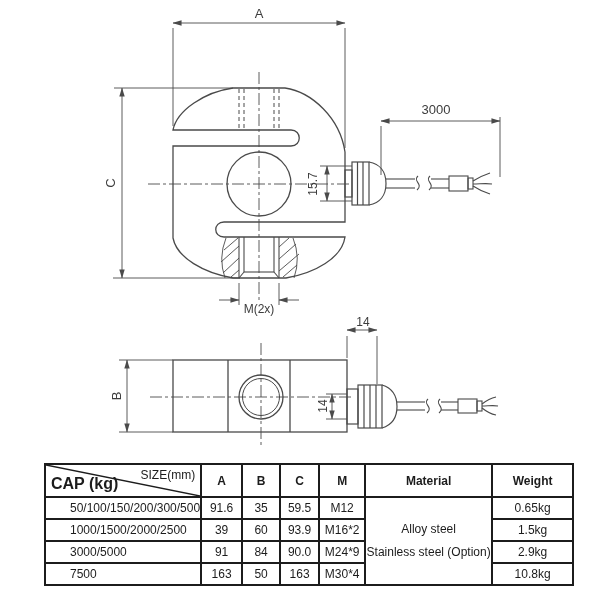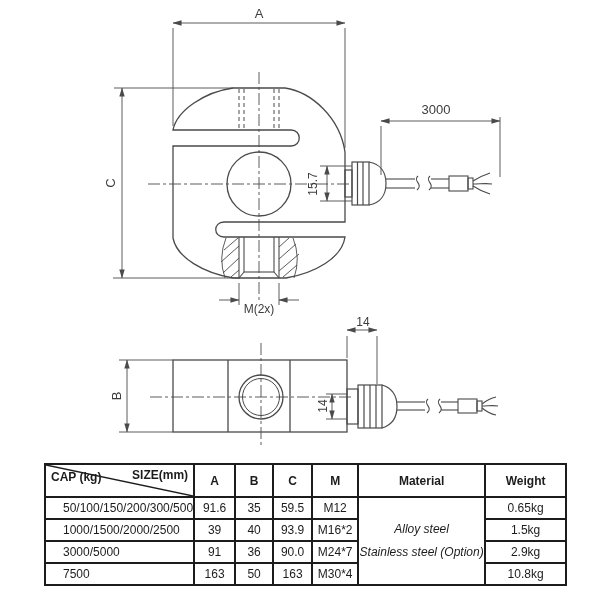--- a/index.html
+++ b/index.html
@@ -7,27 +7,27 @@
          font-family:"Liberation Sans",sans-serif;}
   #drawing{position:absolute;left:0;top:0;}
   svg text{fill:#3c3c3c;font-family:"Liberation Sans",sans-serif;}
   .dimtxt{font-size:12px;}
   .dimtxt-lg{font-size:13px;}
 
   table.spec{position:absolute;left:44px;top:463px;border-collapse:collapse;table-layout:fixed;
              color:#1c1c1c;}
   table.spec td{border:2px solid #1c1c1c;padding:0;font-size:12px;text-align:center;
                 overflow:hidden;background:#fff;}
-  table.spec td.capcol{text-align:left;padding-left:17px;}
+  table.spec td.capcol{text-align:left;padding-left:24px;}
   table.spec td.hdr{font-weight:bold;}
   td.diag{position:relative;}
-  td.diag .size-lbl{position:absolute;top:3px;right:5px;font-weight:bold;font-size:12px;margin-left:32px;}
-  td.diag .cap-lbl{position:absolute;bottom:12px;left:5px;font-weight:bold;font-size:12px;}
+  td.diag .size-lbl{position:absolute;top:3px;right:5px;font-weight:normal;font-size:12px;margin-left:32px;}
+  td.diag .cap-lbl{position:absolute;bottom:3px;left:5px;font-weight:bold;font-size:16px;}
   td.diag svg{position:absolute;left:0;top:0;width:100%;height:100%;}
-  td.material-cell{text-align:left;vertical-align:middle;padding-left:8px;font-style:italic;}
+  td.material-cell{text-align:left;vertical-align:middle;padding-left:8px;}
   td.material-cell div{line-height:23px;}
 </style>
 </head>
 <body>
 
 <div id="stage">
 
   <svg id="drawing" width="600" height="462" viewBox="0 0 600 462">
     <defs>
       <marker id="ae" orient="auto" markerWidth="11" markerHeight="8" refX="9.5" refY="3">
@@ -245,31 +245,31 @@
       <td>M12</td>
       <td class="material-cell" rowspan="4">
         <div>Alloy steel</div>
         <div>Stainless steel (Option)</div>
       </td>
       <td>0.65kg</td>
     </tr>
     <tr style="height:22px;">
       <td class="capcol">1000/1500/2000/2500</td>
       <td>39</td>
-      <td>40</td>
+      <td>60</td>
       <td>93.9</td>
       <td>M16*2</td>
       <td>1.5kg</td>
     </tr>
     <tr style="height:22px;">
       <td class="capcol">3000/5000</td>
       <td>91</td>
-      <td>36</td>
+      <td>84</td>
       <td>90.0</td>
-      <td>M24*7</td>
+      <td>M24*9</td>
       <td>2.9kg</td>
     </tr>
     <tr style="height:22px;">
       <td class="capcol">7500</td>
       <td>163</td>
       <td>50</td>
       <td>163</td>
       <td>M30*4</td>
       <td>10.8kg</td>
     </tr>

